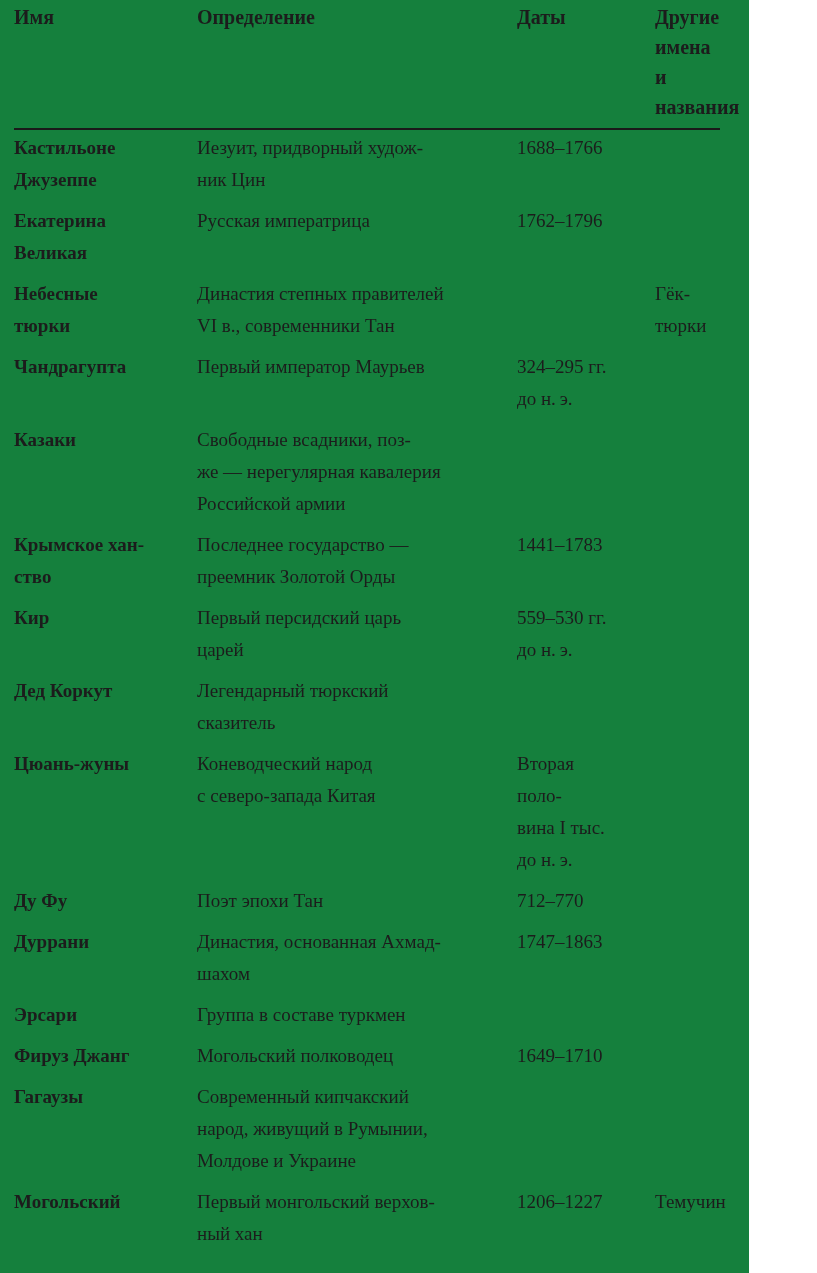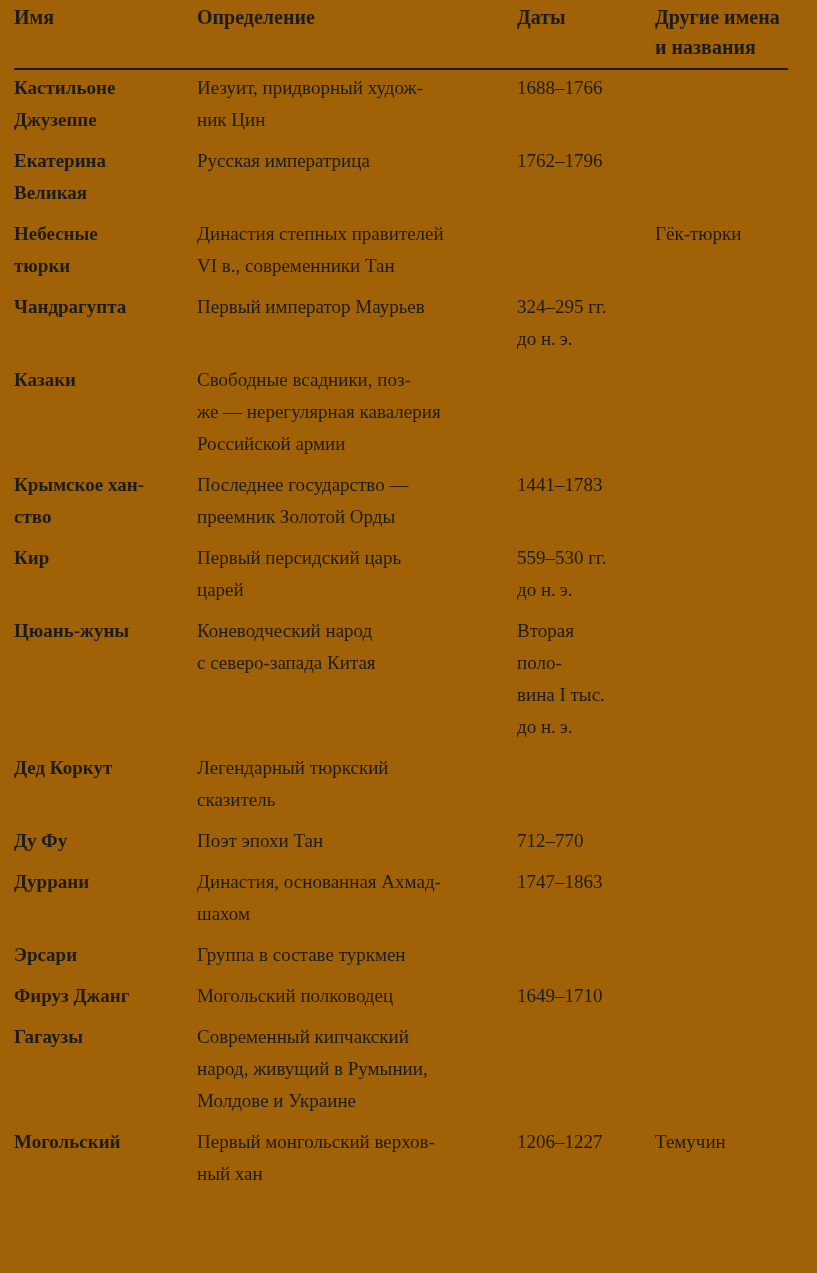--- a/index.html
+++ b/index.html
@@ -1,21 +1,21 @@
 <!DOCTYPE html>
 <html lang="ru"><head>
 <meta charset="utf-8">
 <style>
   html, body { margin: 0; padding: 0; background: #ffffff; }
   .page {
-    width: 817px;
+    width: 749px;
     height: 1273px;
     box-sizing: border-box;
     padding: 2px 29px 0 14px;
-    background: #a16207;
+    background: #15803d;
     color: #1c1c1c;
     font-family: "Liberation Serif", "DejaVu Serif", serif;
     font-size: 19px;
     line-height: 32px;
     overflow: hidden;
   }
   table.glossary {
     width: 100%;
     border-collapse: collapse;
     table-layout: fixed;
@@ -115,34 +115,34 @@
       </tr>
       <tr>
         <td class="name">Кир</td>
         <td>Первый персидский царь
 царей</td>
         <td>559–530 гг.
 до н. э.</td>
         <td></td>
       </tr>
       <tr>
+        <td class="name">Дед Коркут</td>
+        <td>Легендарный тюркский
+сказитель</td>
+        <td></td>
+        <td></td>
+      </tr>
+      <tr>
         <td class="name">Цюань-жуны</td>
         <td>Коневодческий народ
 с северо-запада Китая</td>
         <td>Вторая
 поло-
 вина I тыс.
 до н. э.</td>
-        <td></td>
-      </tr>
-      <tr>
-        <td class="name">Дед Коркут</td>
-        <td>Легендарный тюркский
-сказитель</td>
-        <td></td>
         <td></td>
       </tr>
       <tr>
         <td class="name">Ду Фу</td>
         <td>Поэт эпохи Тан</td>
         <td>712–770</td>
         <td></td>
       </tr>
       <tr>
         <td class="name">Дуррани</td>

